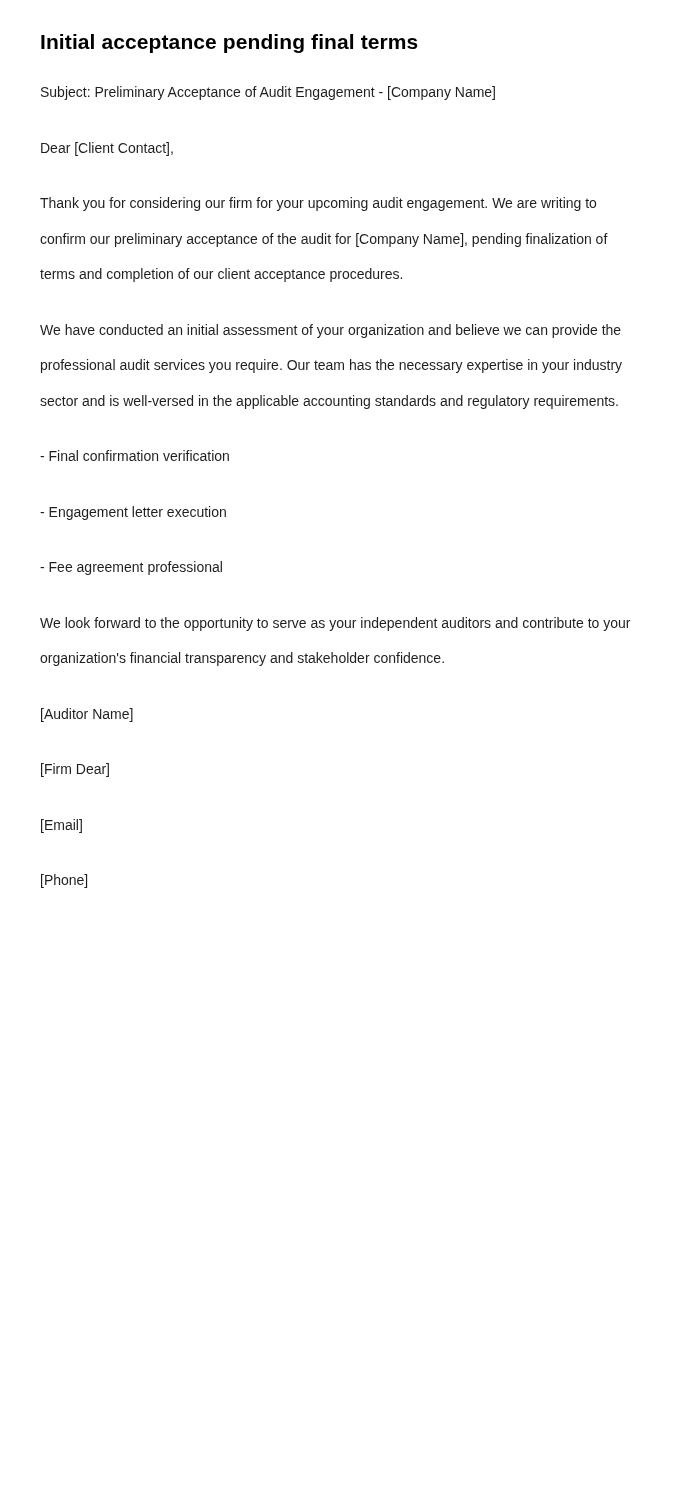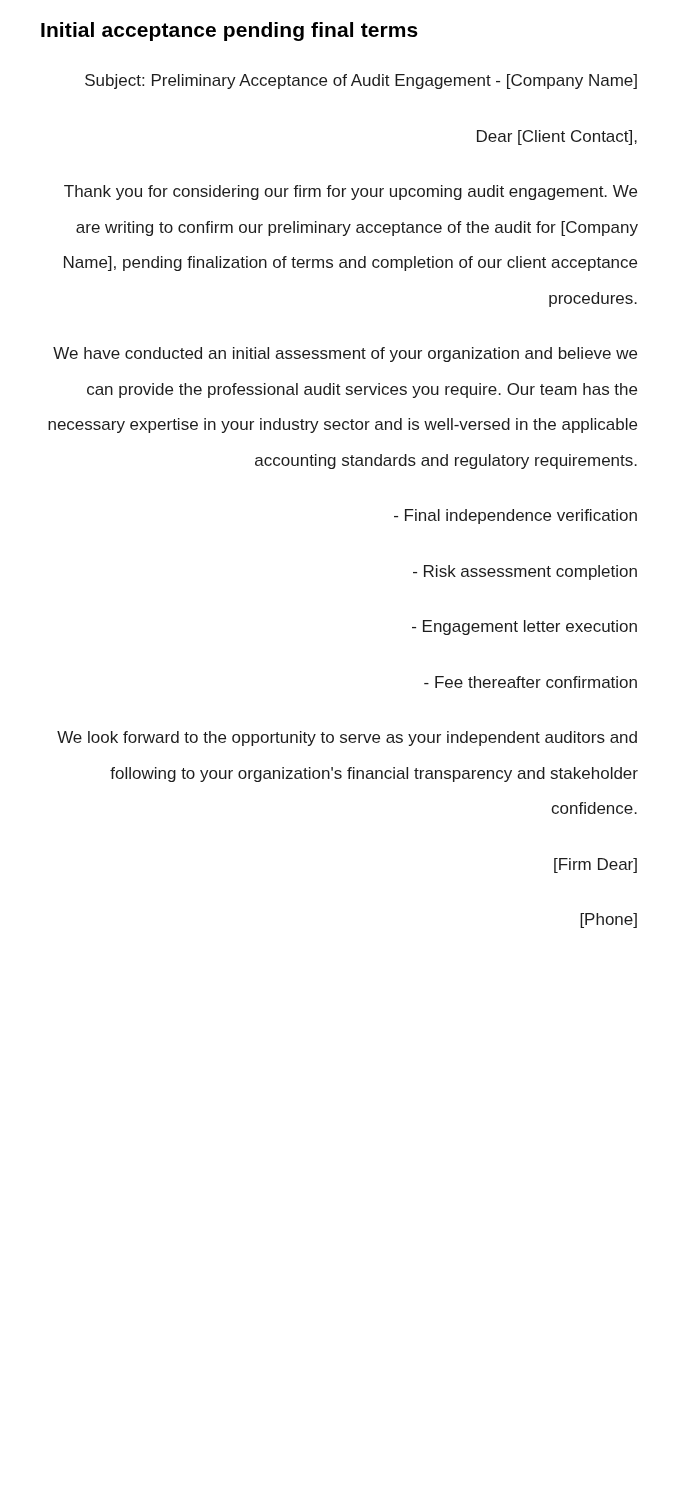--- a/index.html
+++ b/index.html
@@ -10,67 +10,67 @@
   body {
     width: 700px;
     min-height: 1505px;
     box-sizing: border-box;
     font-family: "Liberation Sans", "DejaVu Sans", sans-serif;
     color: #1f1f1f;
   }
   .doc {
     box-sizing: border-box;
     width: 700px;
-    padding: 16px 62px 40px 40px;
+    padding: 28px 62px 40px 40px;
   }
   .doc-title {
     font-size: 21px;
     line-height: 28px;
     font-weight: 700;
     color: #000000;
     margin: 0 0 19px 0;
     letter-spacing: 0.1px;
   }
   .para {
-    font-size: 17px;
+    font-size: 14px;
     line-height: 35.5px;
     font-weight: 400;
     color: #1f1f1f;
     margin: 0 0 20px 0;
-    text-align: right;
   }
   .para:last-child {
     margin-bottom: 0;
   }
 </style>
 </head>
 <body>
 
 <div class="doc">
   <h1 class="doc-title">Initial acceptance pending final terms</h1>
 
   <p class="para">Subject: Preliminary Acceptance of Audit Engagement - [Company Name]</p>
 
   <p class="para">Dear [Client Contact],</p>
 
   <p class="para">Thank you for considering our firm for your upcoming audit engagement. We are writing to confirm our preliminary acceptance of the audit for [Company Name], pending finalization of terms and completion of our client acceptance procedures.</p>
 
   <p class="para">We have conducted an initial assessment of your organization and believe we can provide the professional audit services you require. Our team has the necessary expertise in your industry sector and is well-versed in the applicable accounting standards and regulatory requirements.</p>
 
 
-  <p class="para">- Final independence verification</p>
+  <p class="para">- Final confirmation verification</p>
 
-  <p class="para">- Risk assessment completion</p>
 
   <p class="para">- Engagement letter execution</p>
 
-  <p class="para">- Fee thereafter confirmation</p>
+  <p class="para">- Fee agreement professional</p>
 
 
-  <p class="para">We look forward to the opportunity to serve as your independent auditors and following to your organization's financial transparency and stakeholder confidence.</p>
+  <p class="para">We look forward to the opportunity to serve as your independent auditors and contribute to your organization's financial transparency and stakeholder confidence.</p>
 
 
+  <p class="para">[Auditor Name]</p>
 
   <p class="para">[Firm Dear]</p>
 
+  <p class="para">[Email]</p>
 
   <p class="para">[Phone]</p>
 </div>
 
 </body></html>

